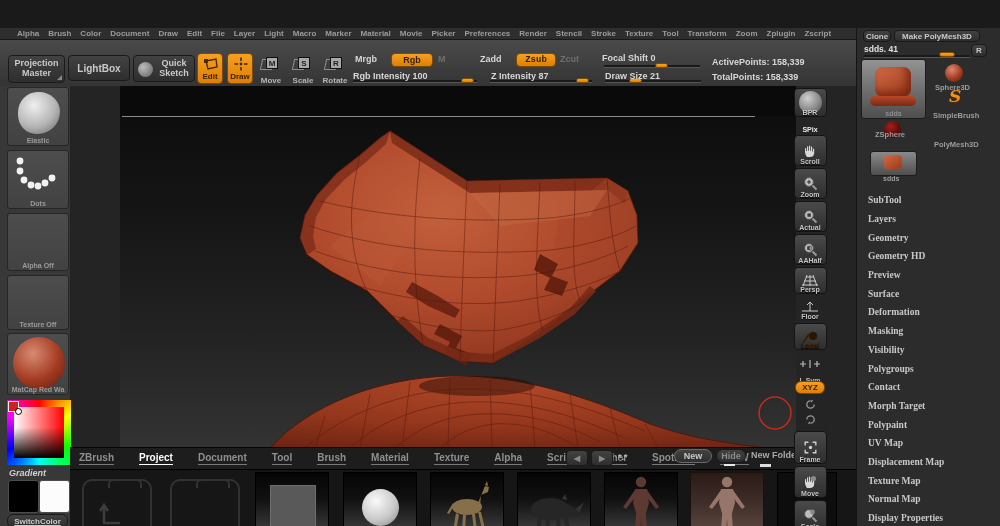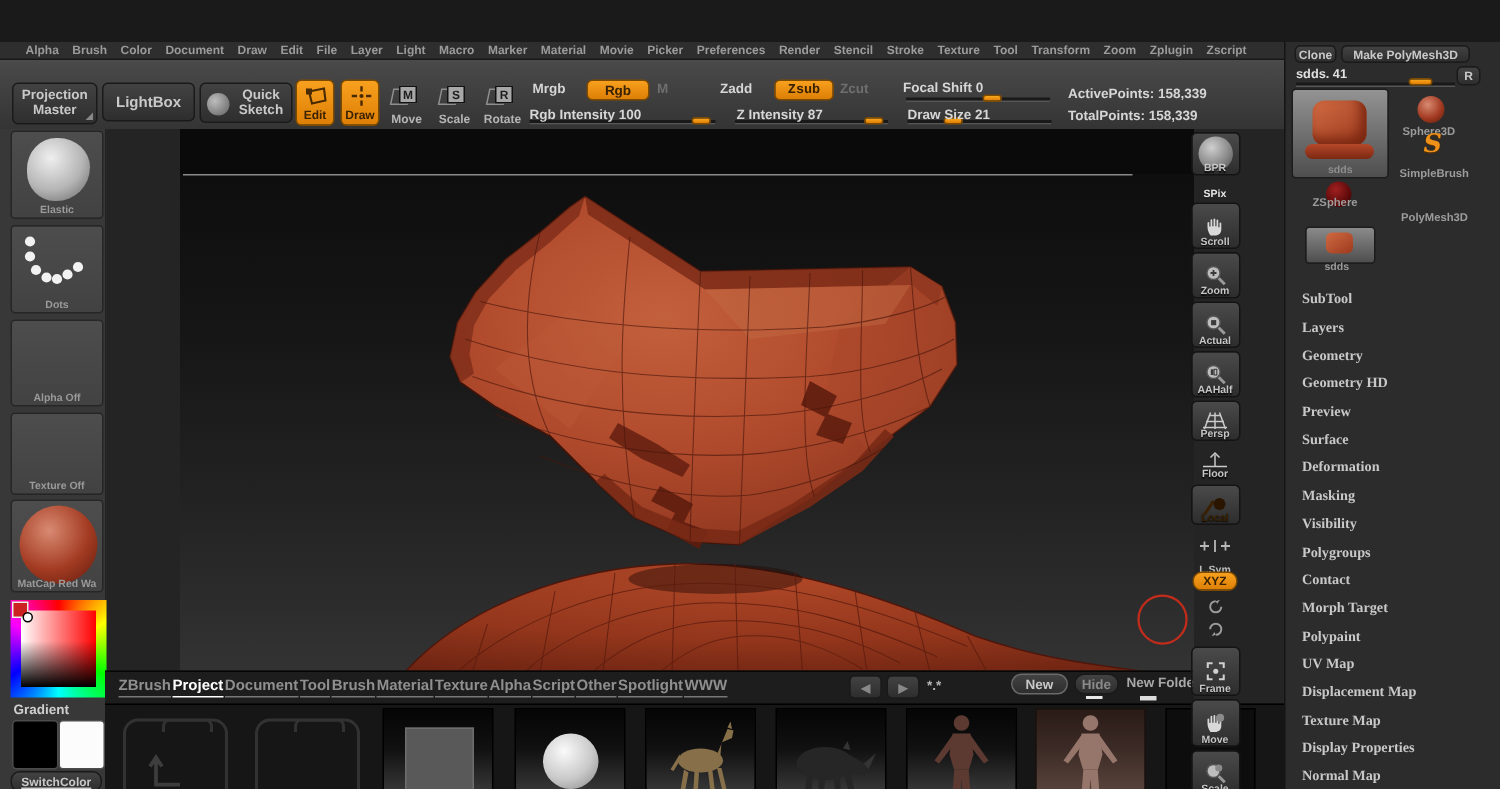--- a/index.html
+++ b/index.html
@@ -27,21 +27,21 @@
   .sidebar{left:0;top:58px;width:70px;height:468px;background:#383838;border-right:1px solid #222;}
   .thumb{position:absolute;left:7px;width:62px;background:linear-gradient(#4d4d4d,#424242);border:1px solid #262626;border-radius:3px;box-sizing:border-box;overflow:hidden;}
   .tlabel{position:absolute;left:0;right:0;bottom:1px;text-align:center;font-size:7px;color:#9a9a9a;white-space:nowrap;}
   .sphere{border-radius:50%;}
   
   .canvas{left:120px;top:58px;width:676px;height:362px;background:linear-gradient(180deg,#0e0e0e 8%,#151515 35%,#232323 70%,#333333 100%);overflow:hidden;}
   .canvas-topstrip{position:absolute;left:0;top:0;right:0;height:30px;background:#0a0a0a;}
   .canvas-topline{position:absolute;left:2px;top:30px;width:633px;height:1px;background:#8a8a8a;}
   
   .tabbar{left:70px;top:419px;width:726px;height:22px;background:#1d1d1d;border-top:1px solid #060606;
-          display:flex;align-items:center;gap:1px;padding-left:9px;box-sizing:border-box;}
+          display:flex;align-items:center;gap:25px;padding-left:9px;box-sizing:border-box;}
   .tab{font-size:10px;color:#8f8f8f;border-bottom:1px solid #777;padding-bottom:1px;white-space:nowrap;cursor:pointer;}
   .tab.active{color:#fff;border-bottom-color:#fff;}
   .tray{left:70px;top:441px;width:786px;height:85px;background:#161616;border-top:1px solid #000;}
   .tray-thumb{position:absolute;top:2px;width:74px;height:78px;background:linear-gradient(180deg,#050505,#111 35%,#555 100%);border:1px solid #000;box-sizing:border-box;overflow:hidden;}
   .folder{position:absolute;top:9px;width:70px;height:60px;border:2px solid #323232;border-radius:10px;box-sizing:border-box;}
   .folder:before{content:'';position:absolute;top:-2px;left:24px;width:30px;height:7px;border:2px solid #323232;border-bottom:none;border-radius:5px 5px 0 0;}
   
   .rt{position:absolute;left:791px;width:38px;text-align:center;z-index:6;}
   .ricon{position:relative;margin:0 auto;width:33px;background:linear-gradient(#4a4a4a,#2d2d2d);border:1px solid #141414;border-radius:4px;
          display:flex;align-items:center;justify-content:center;box-sizing:border-box;}
@@ -212,21 +212,21 @@
          background:radial-gradient(circle at 38% 32%,#d98a72,#a33b22 55%,#6d2111 90%);"></div>
     <span class="tlabel">MatCap Red Wa</span>
   </div>
 
   <div class="abs" style="left:7px;top:372px;width:64px;height:65px;background:conic-gradient(#f00,#ff0,#0f0,#0ff,#00f,#f0f,#f00);">
     <div class="abs" style="left:7px;top:7px;right:7px;bottom:7px;
          background:linear-gradient(to top,#000,rgba(0,0,0,0) 60%),linear-gradient(to right,#fff,#f00);"></div>
     <div class="abs" style="left:1px;top:1px;width:9px;height:9px;background:#c22;border:1px solid #eee;"></div>
     <div class="abs sphere" style="left:8px;top:8px;width:5px;height:5px;border:1px solid #000;background:#fff;"></div>
   </div>
-  <span class="abs" style="left:9px;top:440px;font-size:9px;color:#cfcfcf;">Gradient</span>
+  <span class="abs" style="left:9px;top:440px;font-size:9px;color:#cfcfcf;font-style:italic;">Gradient</span>
   <div class="abs" style="left:8px;top:452px;width:29px;height:31px;background:#000;border:1px solid #4c4c4c;border-radius:3px;"></div>
   <div class="abs" style="left:39px;top:452px;width:29px;height:31px;background:#fcfcfc;border:1px solid #4c4c4c;border-radius:3px;"></div>
   <div class="abs btn" style="left:7px;top:486px;width:61px;height:14px;font-size:8px;border-radius:6px;text-decoration:underline;">
     <span>SwitchColor</span>
   </div>
 
   <div class="abs canvas">
     <div class="canvas-topstrip"></div>
     <div class="canvas-topline"></div>
     <svg width="676" height="362" viewBox="0 0 676 362" style="position:absolute;left:0;top:0;">
@@ -589,19 +589,19 @@
         <div class="sec-row">Deformation</div>
         <div class="sec-row">Masking</div>
         <div class="sec-row">Visibility</div>
         <div class="sec-row">Polygroups</div>
         <div class="sec-row">Contact</div>
         <div class="sec-row">Morph Target</div>
         <div class="sec-row">Polypaint</div>
         <div class="sec-row">UV Map</div>
         <div class="sec-row">Displacement Map</div>
         <div class="sec-row">Texture Map</div>
+        <div class="sec-row">Normal Map</div>
         <div class="sec-row">Display Properties</div>
-        <div class="sec-row">Normal Map</div>
         <div class="sec-row">Unified Skin</div>
       </div>
   </div>
 
 </div>
 
 </body></html>

